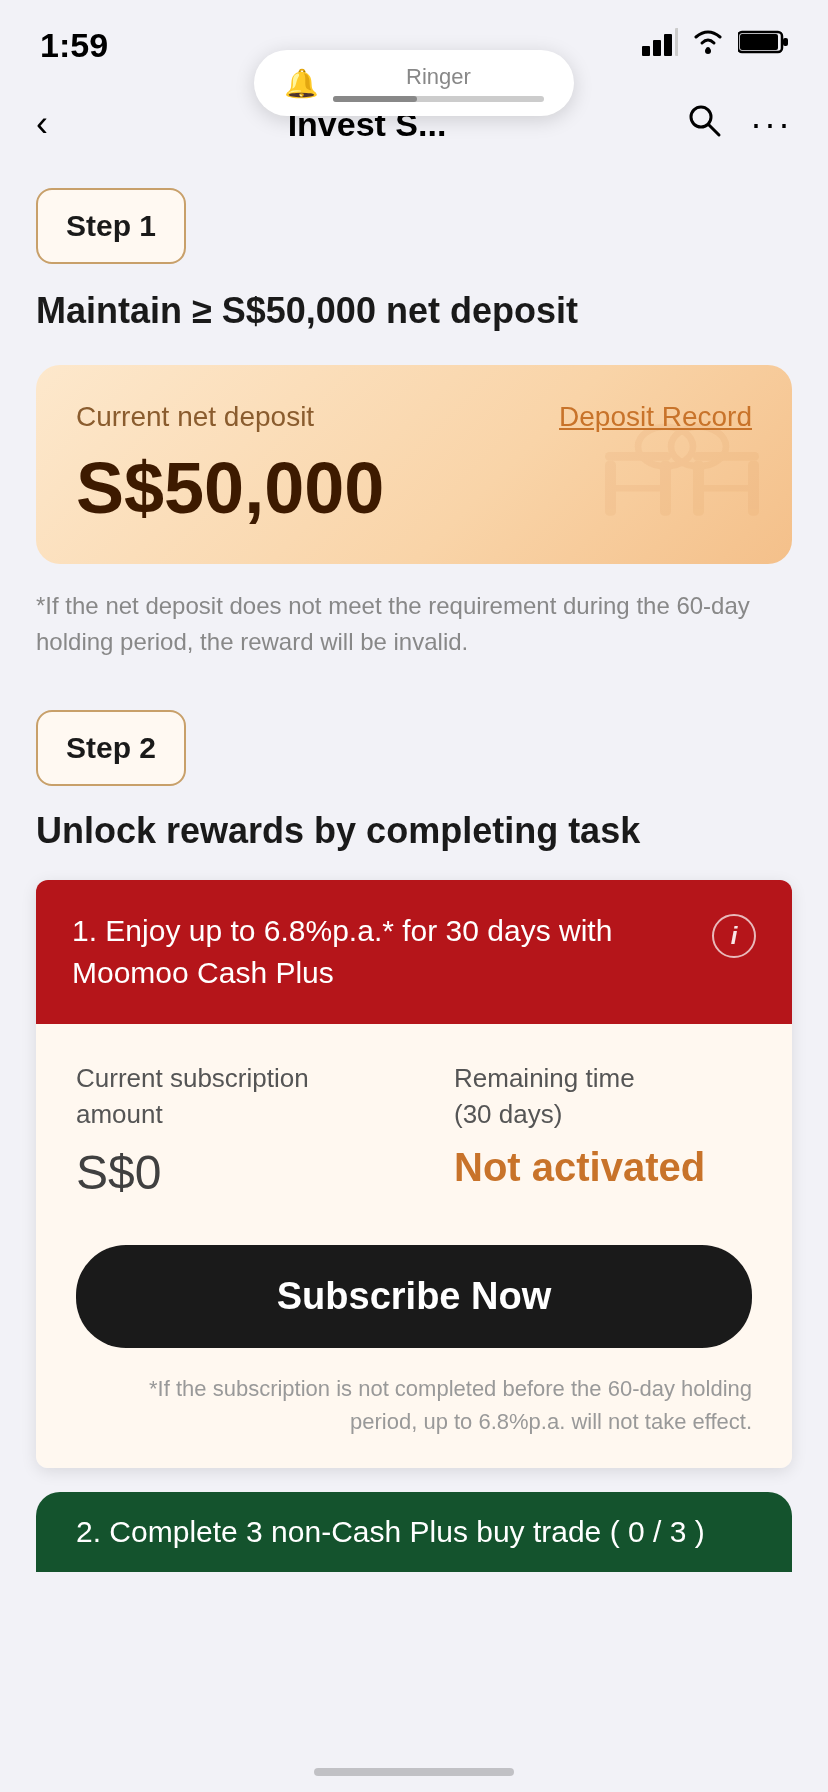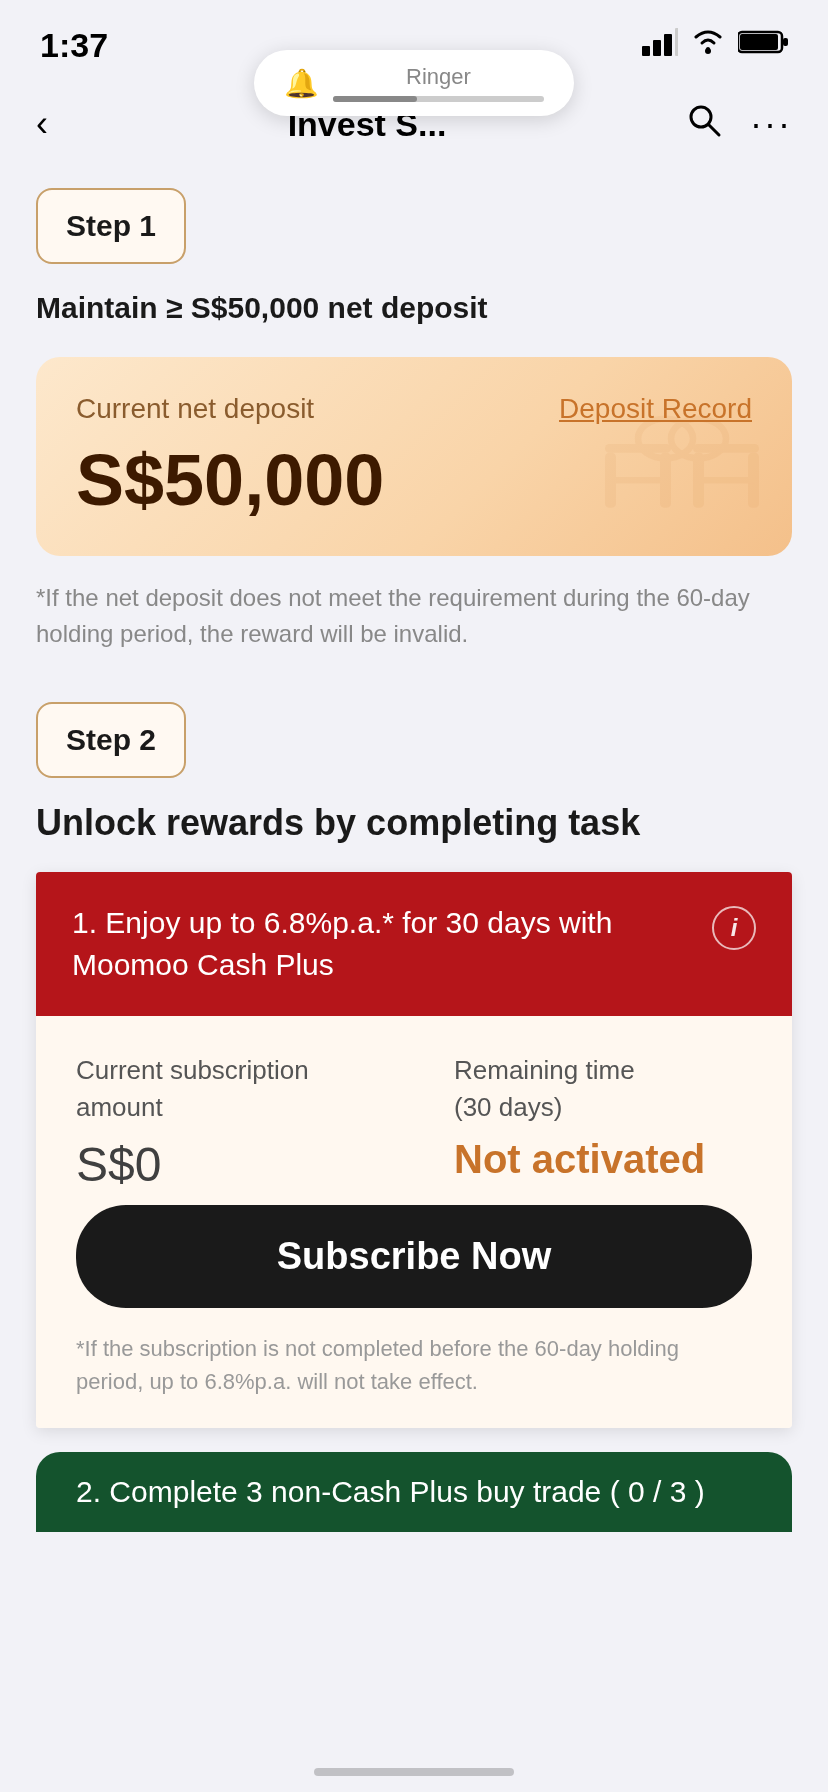--- a/index.html
+++ b/index.html
@@ -120,21 +120,21 @@
       padding: 19px 28px;
       font-size: 30px;
       font-weight: 700;
       color: #1a1a1a;
       background: #fff9f2;
       margin-bottom: 24px;
     }
 
     
     .step-title {
-      font-size: 30px;
+      font-size: 36px;
       font-weight: 800;
       color: #1a1a1a;
       margin-bottom: 30px;
       line-height: 1.3;
     }
 
     
     .deposit-card {
       background: linear-gradient(135deg, #fde8cc 0%, #f9d4a8 60%, #f4c08a 100%);
       border-radius: 24px;
@@ -191,21 +191,21 @@
     
     .step2-title {
       font-size: 36px;
       font-weight: 800;
       color: #1a1a1a;
       margin-bottom: 28px;
     }
 
     
     .reward-card {
-      border-radius: 4px;
+      border-radius: 12px;
       overflow: hidden;
       margin-bottom: 24px;
       box-shadow: 0 4px 16px rgba(0,0,0,0.1);
     }
     .reward-card-header {
       background: #b5151a;
       padding: 30px 36px;
       display: flex;
       justify-content: space-between;
       align-items: flex-start;
@@ -233,21 +233,21 @@
       flex-shrink: 0;
       margin-top: 4px;
     }
     .reward-card-body {
       background: #fff8f0;
       padding: 36px 40px 30px;
     }
     .subscription-row {
       display: flex;
       gap: 80px;
-      margin-bottom: 13px;
+      margin-bottom: 45px;
     }
     .subscription-col {
       flex: 1;
     }
     .sub-label {
       font-size: 26px;
       color: #555;
       line-height: 1.4;
       margin-bottom: 12px;
     }
@@ -273,21 +273,21 @@
       font-size: 38px;
       font-weight: 700;
       cursor: pointer;
       margin-bottom: 24px;
       display: block;
       text-align: center;
     }
     .subscribe-note {
       font-size: 22px;
       color: #999;
-      text-align: left;
+      text-align: right;
       line-height: 1.5;
     }
 
     
     .bottom-card {
       background: #14532d;
       border-radius: 24px 24px 0 0;
       padding: 23px 40px;
       margin-top: 10px;
     }
@@ -307,21 +307,21 @@
       height: 8px;
       background: #000;
       border-radius: 4px;
       opacity: 0.2;
     }
   </style>
 </head>
 <body>
 
 <div class="status-bar">
-  <span class="status-time">1:37</span>
+  <span class="status-time">1:59</span>
   <div class="status-icons">
     <span class="signal-icon">
       <svg width="36" height="28" viewBox="0 0 36 28">
         <rect x="0" y="18" width="8" height="10" rx="1" fill="#000"></rect>
         <rect x="11" y="12" width="8" height="16" rx="1" fill="#000"></rect>
         <rect x="22" y="6" width="8" height="22" rx="1" fill="#000"></rect>
         <rect x="33" y="0" width="8" height="28" rx="1" fill="#ccc"></rect>
       </svg>
     </span>
     <span class="wifi-icon">

